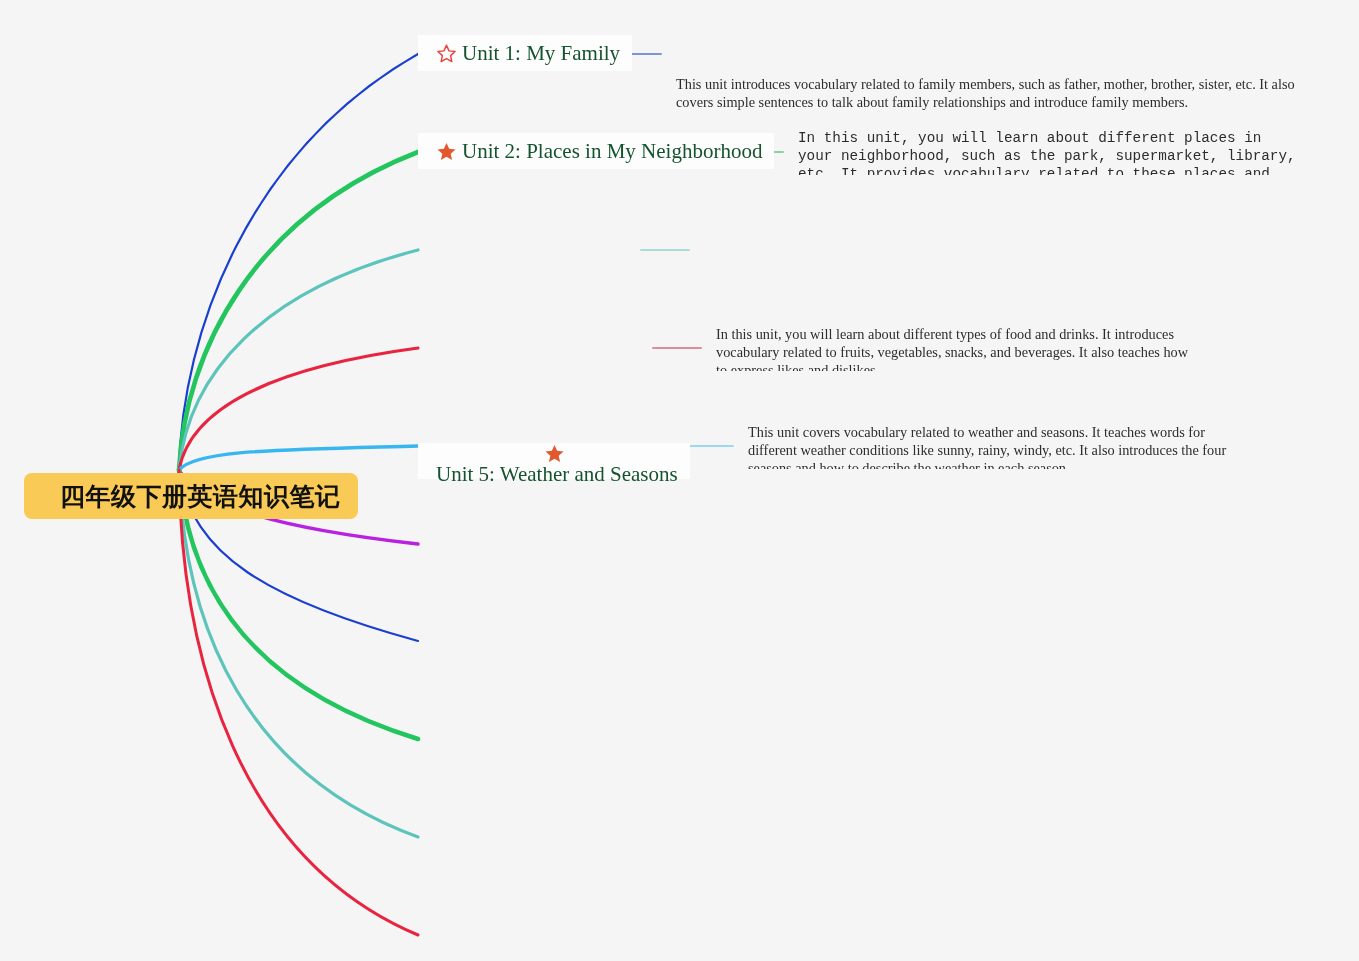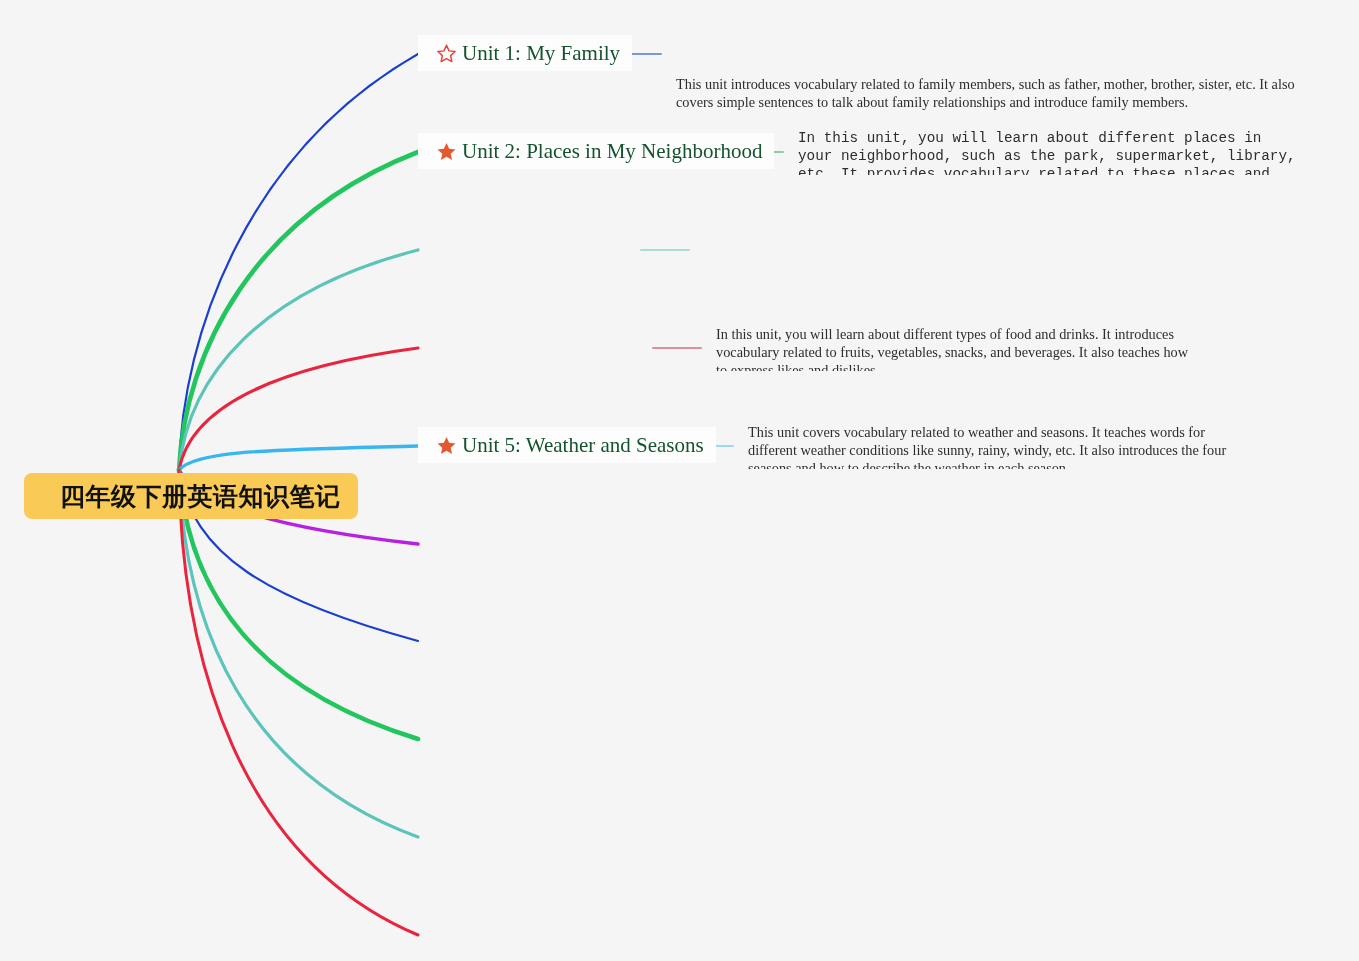--- a/index.html
+++ b/index.html
@@ -148,21 +148,21 @@
     <span class="unit-label">Unit 2: Places in My Neighborhood</span>
   </div>
   <div class="desc-block" id="desc-1" style="left:798px; top:129px; width:500px; height:46px;font-family:Liberation Mono, monospace;">In this unit, you will learn about different places in your neighborhood, such as the park, supermarket, library, etc. It provides vocabulary related to these places and teaches how to ask for and give directions.</div>
 
   <div class="connector" id="conn-2" style="left: 640px; top: 249px; width: 50px; background: rgb(168, 221, 214);"></div>
 
   <div class="connector" id="conn-3" style="left: 652px; top: 347px; width: 50px; background: rgb(221, 141, 155);"></div>
   <div class="desc-block" id="desc-3" style="left:716px; top:325px; width:484px; height:46px;">In this unit, you will learn about different types of food and drinks. It introduces vocabulary related to fruits, vegetables, snacks, and beverages. It also teaches how to express likes and dislikes.</div>
 
   <div class="connector" id="conn-4" style="left: 684px; top: 445px; width: 50px; background: rgb(158, 216, 240);"></div>
-  <div class="unit-node" id="node-4" style="left:418px; top:427px;">
+  <div class="unit-node" id="node-4" style="left:418px; top:443px;flex-direction:column;">
     <span class="unit-icon">
       <svg viewBox="0 0 24 24" width="21" height="21">
         <path d="M12 2.2 L15.0 8.9 L22.3 9.6 L16.8 14.6 L18.4 21.8 L12 18.0 L5.6 21.8 L7.2 14.6 L1.7 9.6 L9.0 8.9 Z" fill="#e2592f"></path>
       </svg>
     </span>
     <span class="unit-label">Unit 5: Weather and Seasons</span>
   </div>
   <div class="desc-block" id="desc-4" style="left:748px; top:423px; width:508px; height:46px;">This unit covers vocabulary related to weather and seasons. It teaches words for different weather conditions like sunny, rainy, windy, etc. It also introduces the four seasons and how to describe the weather in each season.</div>
 
 </div>

